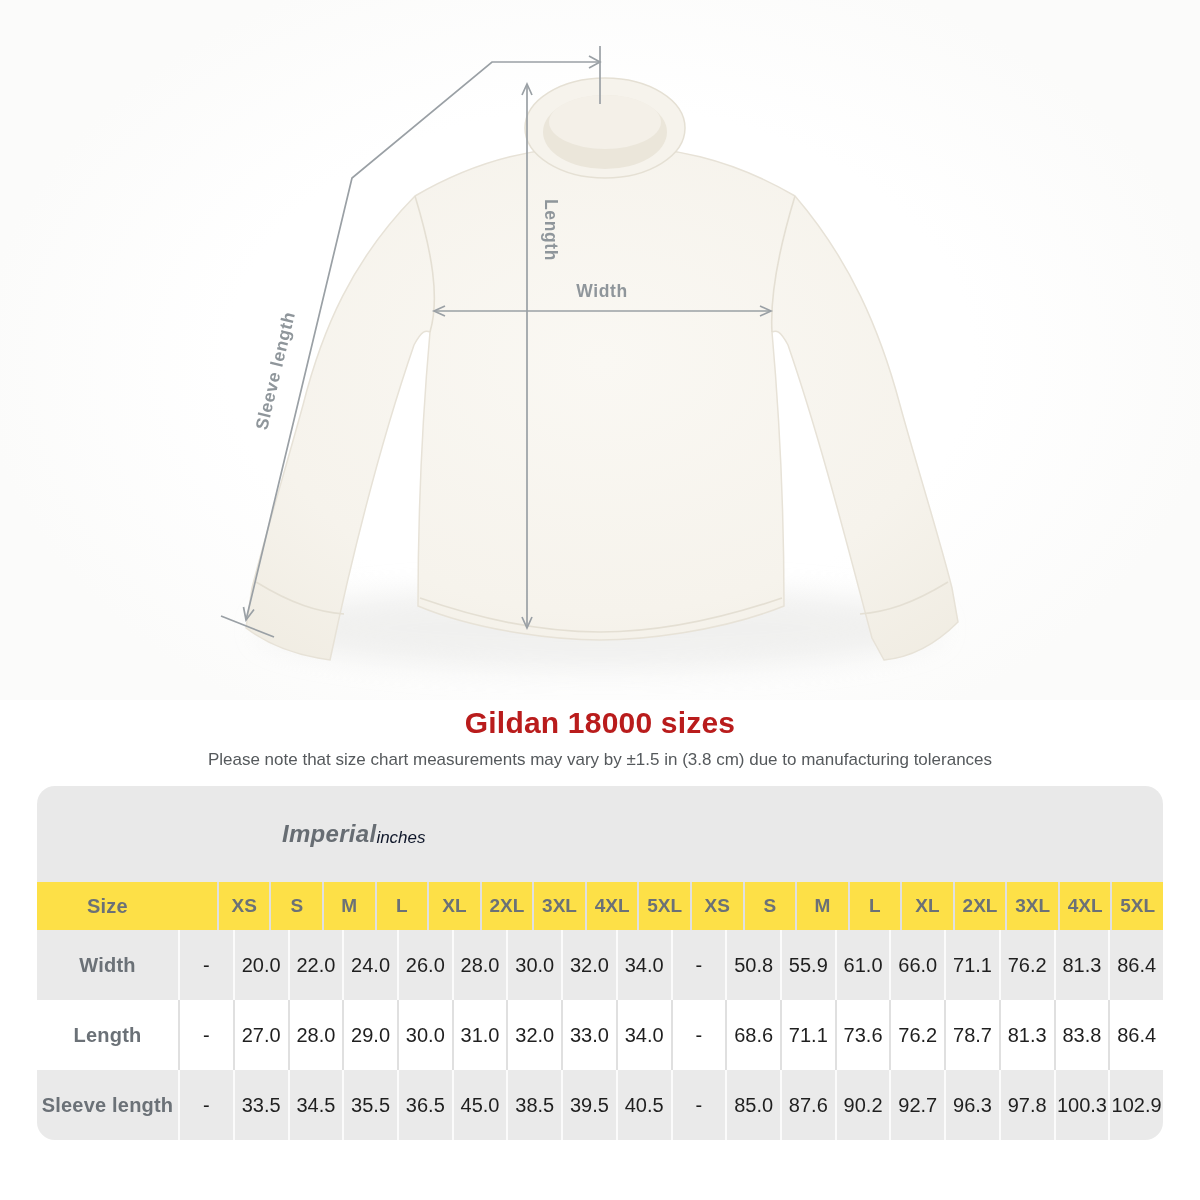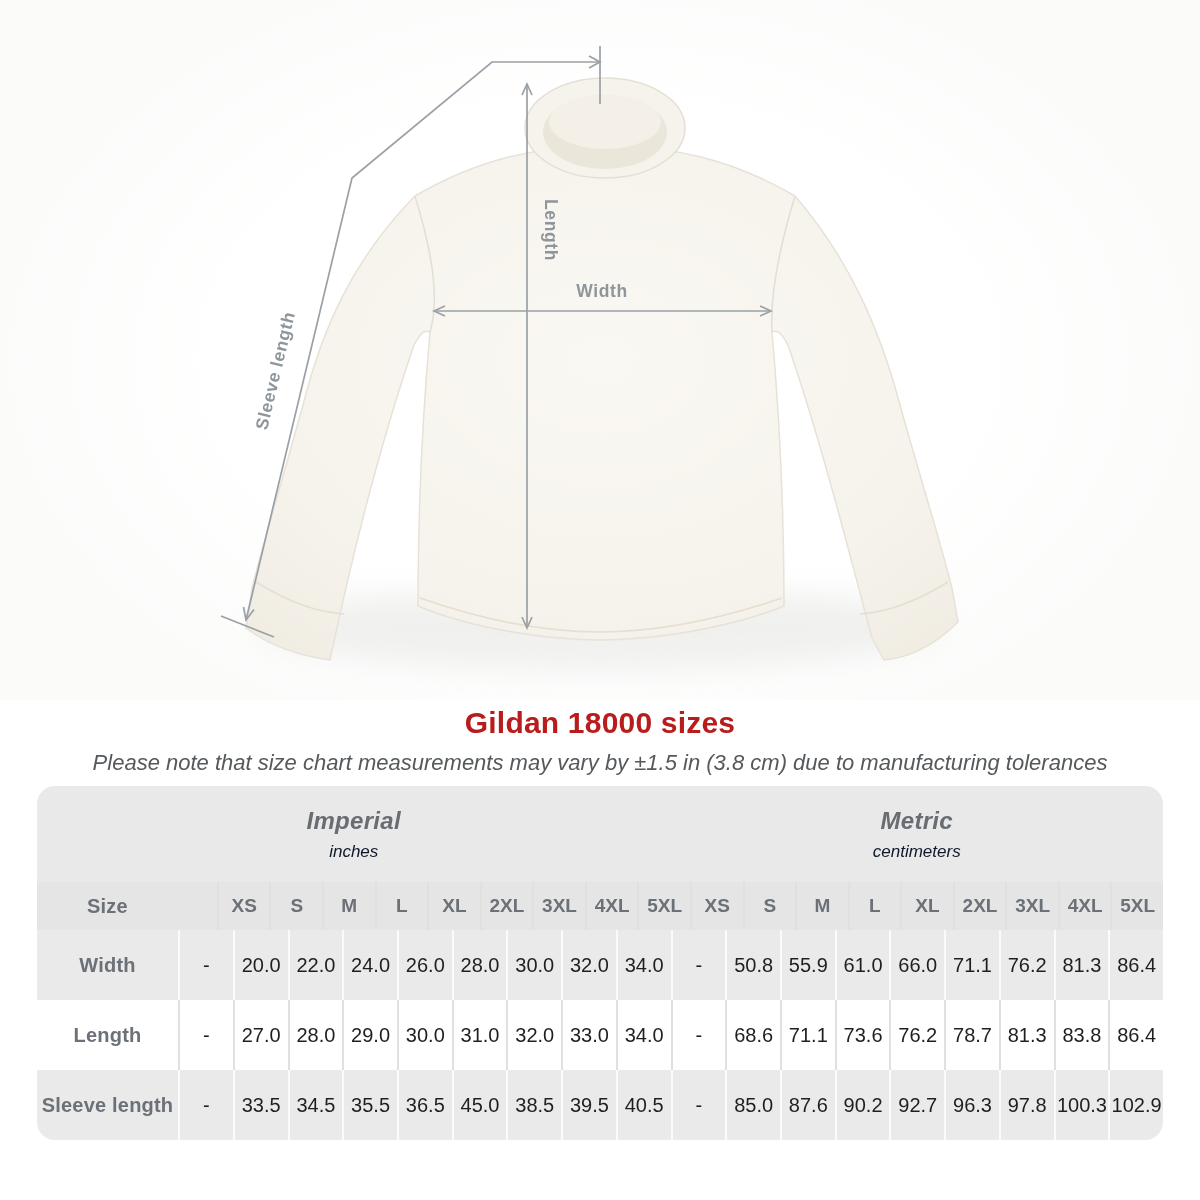--- a/index.html
+++ b/index.html
@@ -5,33 +5,33 @@
   html,body{margin:0;padding:0;background:#ffffff;}
   body{width:1200px;height:1200px;font-family:"Liberation Sans",sans-serif;overflow:hidden;}
   .page{position:relative;width:1200px;height:1200px;background:#ffffff;}
 
   
   .diagram{position:relative;width:1200px;height:700px;background:radial-gradient(ellipse 620px 420px at 600px 360px,#ffffff 60%,#fbfbfa 100%);}
   .diagram svg{display:block;width:1200px;height:700px;}
 
   
   .title{margin:6px 0 0 0;text-align:center;font-size:30px;font-weight:700;color:#b91c1c;letter-spacing:.2px;}
-  .subtitle{margin:10px 0 0 0;text-align:center;font-style:italic;font-size:22px;color:#55595c;}
+  .subtitle{margin:10px 0 0 0;text-align:center;font-size:17px;color:#55595c;}
 
   
   .size-table{position:absolute;left:37px;top:786px;width:1126px;border-radius:18px;overflow:hidden;background:#ffffff;}
   .group-row{display:flex;height:96px;background:#e9e9e9;}
-  .group{display:flex;flex-direction:column;align-items:center;justify-content:center;}
+  .group{display:flex;flex-direction:row;align-items:center;justify-content:center;}
   .group-imperial{flex:0 0 56.26%;}
   .group-metric{flex:0 0 43.74%;}
   .group-label{font-size:24px;font-weight:700;font-style:italic;color:#676d73;letter-spacing:.3px;}
   .group-sublabel{margin-top:7px;font-size:17px;font-style:italic;color:#0f172a;}
 
   .row{display:flex;align-items:stretch;}
-  .header-row{height:48px;background:#e5e5e5;gap:39px;}
+  .header-row{height:48px;background:#fde047;gap:39px;}
   .data-row{height:70px;}
   .row-white{background:#ffffff;}
   .row-gray{background:#eaeaea;}
 
   .label-cell{flex:0 0 141px;display:flex;align-items:center;justify-content:center;
     font-size:20px;font-weight:700;color:#6b7177;letter-spacing:.2px;}
   .cells{flex:1;display:flex;justify-content:flex-end;}
   .cell{flex:1;display:flex;align-items:center;justify-content:center;border-left:2px solid #e0e0e0;}
   .header-row .cell{font-size:19px;font-weight:700;color:#6b7177;}
   .data-row .cell{font-size:20px;color:#1f1f1f;}
@@ -123,24 +123,20 @@
   <h1 class="title">Gildan 18000 sizes</h1>
   <p class="subtitle">Please note that size chart measurements may vary by ±1.5 in (3.8 cm) due to manufacturing tolerances</p>
 
   <div class="size-table">
 
     <div class="group-row">
       <div class="group group-imperial">
         <div class="group-label">Imperial</div>
         <div class="group-sublabel">inches</div>
       </div>
-      <div class="group group-metric">
-        <div class="group-label">Metric</div>
-        <div class="group-sublabel">centimeters</div>
-      </div>
     </div>
 
     <div class="row header-row">
       <div class="label-cell">Size</div>
       <div class="cells">
           <div class="cell">XS</div>
           <div class="cell">S</div>
           <div class="cell">M</div>
           <div class="cell">L</div>
           <div class="cell">XL</div>

